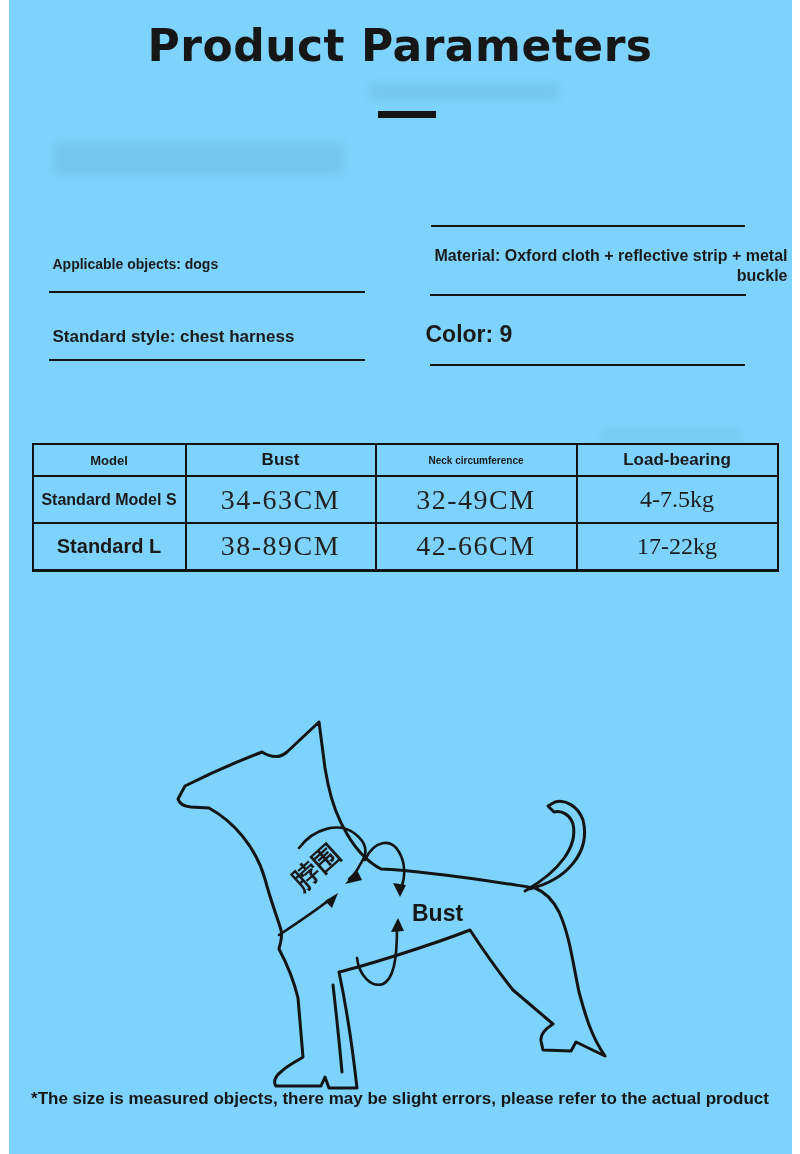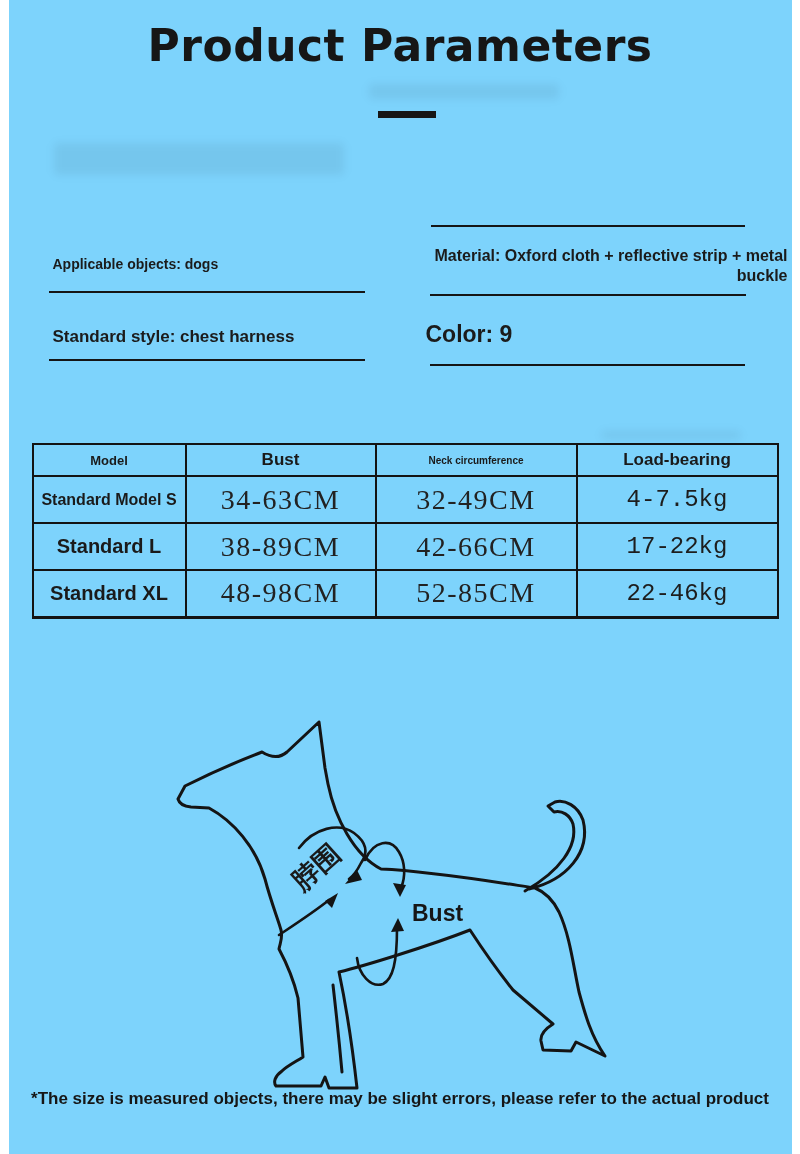--- a/index.html
+++ b/index.html
@@ -48,21 +48,21 @@
   .size-table tbody tr { height:47px; }
   .th-model { font-size:13px; }
   .th-bust, .th-load { font-size:17px; }
   .th-neck { font-size:10px; }
   .model-cell { font-weight:bold; font-size:16px; }
   tr.big .model-cell { font-size:20px; }
   .cm-cell {
     font-family:"Liberation Serif", serif; font-weight:normal;
     font-size:28px; letter-spacing:1.5px; color:#222222;
   }
-  .kg-cell { font-family:Liberation Mono, monospace; font-size:24px; color:#1d1d1d; }
+  .kg-cell { font-family:Liberation Serif, serif; font-size:24px; color:#1d1d1d; }
 
   .diagram { position:absolute; left:120px; top:700px; width:560px; height:400px; }
   .diagram svg { display:block; width:560px; height:400px; }
 
   .footnote {
     position:absolute; top:1089px; left:0; width:100%; text-align:center;
     font-weight:bold; font-size:17px; color:#161616;
   }
 </style>
 </head>
@@ -111,26 +111,20 @@
         <td class="model-cell">Standard Model S</td>
         <td class="cm-cell">34-63CM</td>
         <td class="cm-cell">32-49CM</td>
         <td class="kg-cell">4-7.5kg</td>
       </tr>
       <tr class="big">
         <td class="model-cell">Standard L</td>
         <td class="cm-cell">38-89CM</td>
         <td class="cm-cell">42-66CM</td>
         <td class="kg-cell">17-22kg</td>
-      </tr>
-      <tr class="big">
-        <td class="model-cell">Standard XL</td>
-        <td class="cm-cell">48-98CM</td>
-        <td class="cm-cell">52-85CM</td>
-        <td class="kg-cell">22-46kg</td>
       </tr>
     </tbody>
   </table>
 
   <div class="diagram">
     <svg viewBox="0 0 560 400">
       <g fill="none" stroke="#141414" stroke-width="3" stroke-linejoin="round" stroke-linecap="round">
 
         <path d="
           M190,22

